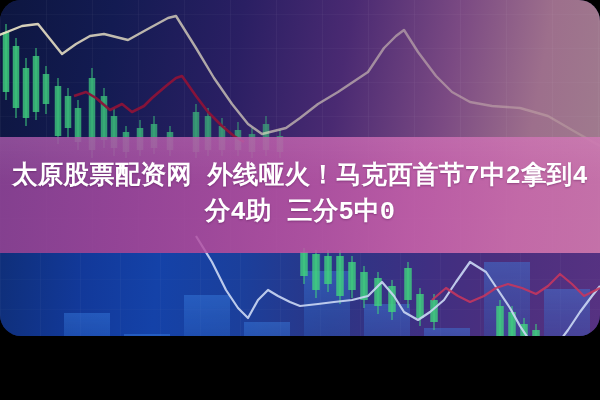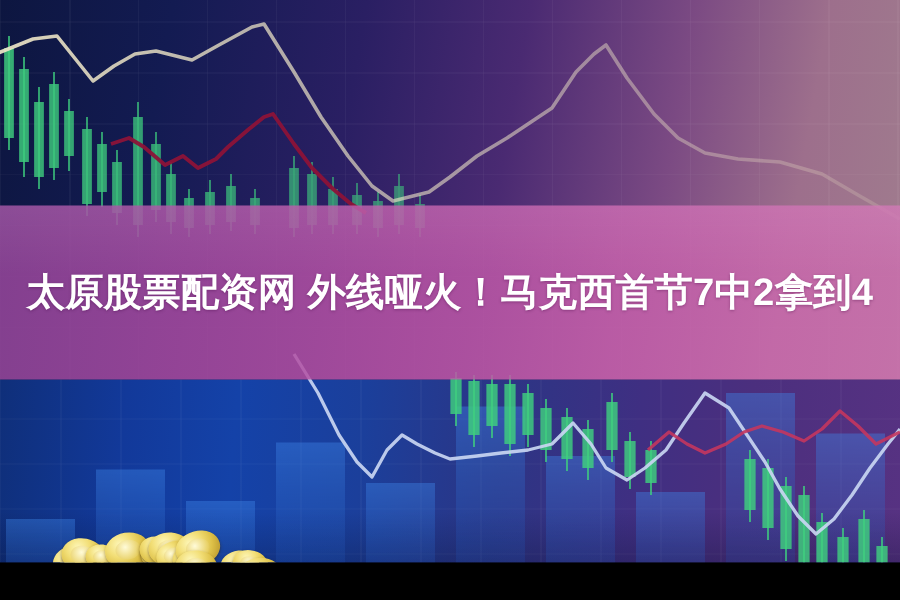--- a/index.html
+++ b/index.html
@@ -1,19 +1,20 @@
 <!DOCTYPE html>
 <html><head>
 <meta charset="utf-8">
 <style>
   html,body{margin:0;padding:0;background:#000;}
   #stage{
-    position:relative;width:600px;height:375px;overflow:hidden;
-    font-family:Liberation Sans, sans-serif;
+    position:relative;width:600px;height:336px;overflow:hidden;
+    font-family:Liberation Mono, monospace;
     background:#101a4a;
+    border-radius:21px;
   }
 
   
   #bg-top{
     position:absolute;left:0;top:0;width:600px;height:253px;
     background:
       linear-gradient(100deg,
         #0d1640 0%,
         #131b52 18%,
         #2a1f63 38%,
@@ -307,16 +308,17 @@
         <i></i>
       </div>
       <div class="coin" style="left: 185.721px; top: 49.537px; width: 30.072px; height: 23.4562px; transform: rotate(-6.8deg);">
         <i></i>
       </div>
     </div>
 
   <div id="banner">
     <div id="headline">
       <div class="hl-line">太原股票配资网 外线哑火！马克西首节7中2拿到4</div>
+      <div class="hl-line">分4助 三分5中0</div>
     </div>
   </div>
 
 </div>
 
 </body></html>

